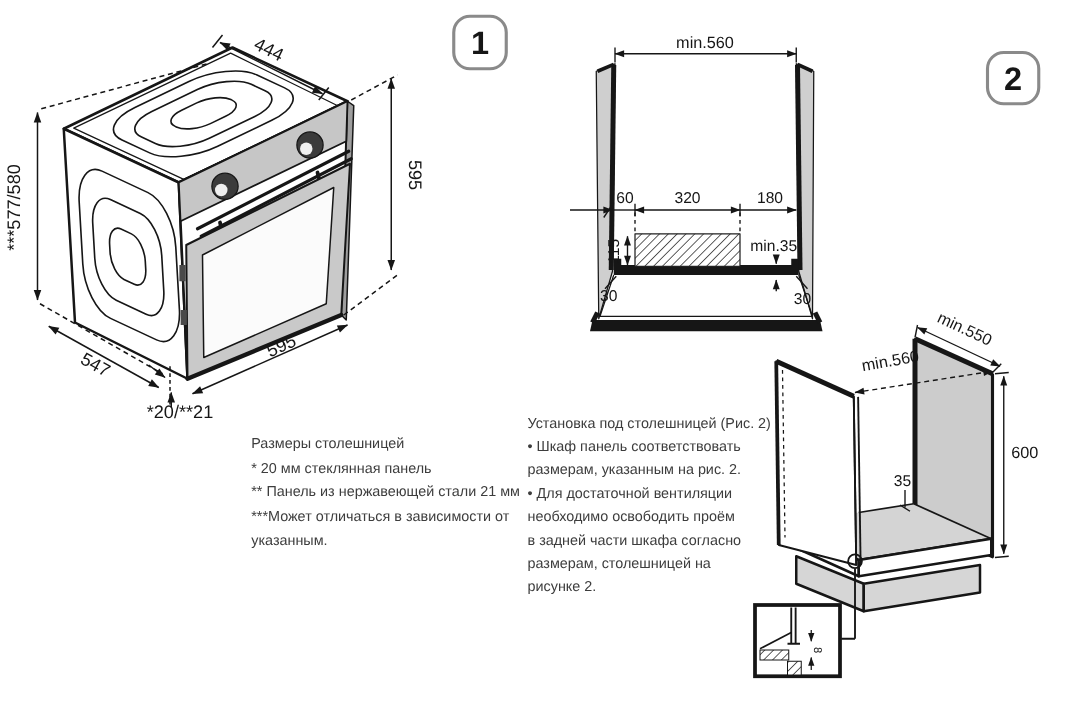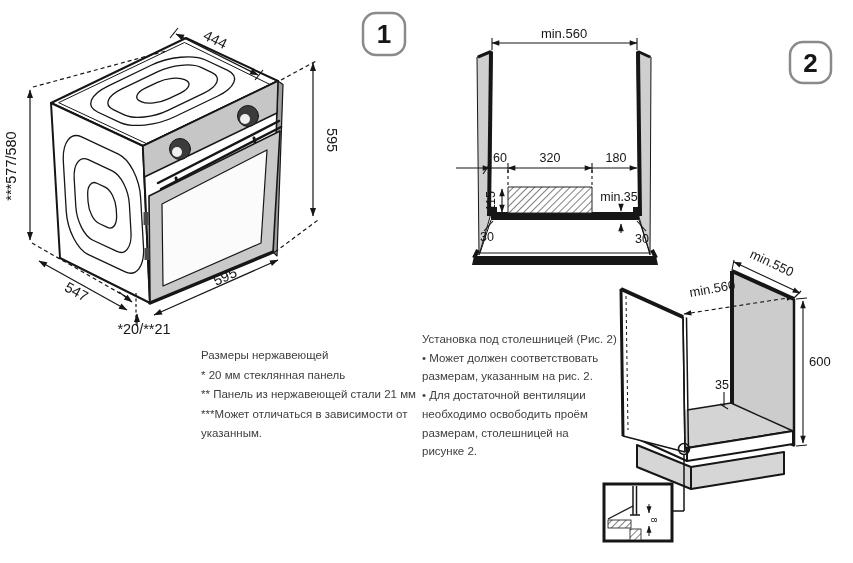--- a/index.html
+++ b/index.html
@@ -235,28 +235,29 @@
     <line x1="608" y1="519" x2="633" y2="506" stroke-width="1.3"></line>
     <rect x="608" y="520" width="23" height="8" fill="url(#hatch)" stroke-width="0.8"></rect>
     <rect x="630" y="529" width="11" height="11" fill="url(#hatch)" stroke-width="0.8"></rect>
     <line x1="649" y1="504" x2="649" y2="513" stroke-width="1" marker-end="url(#aE)"></line>
     <line x1="649" y1="536" x2="649" y2="526" stroke-width="1" marker-end="url(#aE)"></line>
     <text transform="translate(651,520) rotate(90)" text-anchor="middle" style="font-size:9px" stroke="none" fill="#161616">8</text>
   </g>
 </svg>
 
 <div class="notes notes-left">
-  <div>Размеры нержавеющей</div>
+  <div>Размеры столешницей</div>
   <div>* 20 мм стеклянная панель</div>
   <div>** Панель из нержавеющей стали 21 мм</div>
   <div>***Может отличаться в зависимости от</div>
   <div>указанным.</div>
 </div>
 <div class="notes notes-right">
   <div>Установка под столешницей (Рис. 2)</div>
-  <div>• Может должен соответствовать</div>
+  <div>• Шкаф панель соответствовать</div>
   <div>размерам, указанным на рис. 2.</div>
   <div>• Для достаточной вентиляции</div>
   <div>необходимо освободить проём</div>
+  <div>в задней части шкафа согласно</div>
   <div>размерам, столешницей на</div>
   <div>рисунке 2.</div>
 </div>
 </div>
 
 </body></html>

